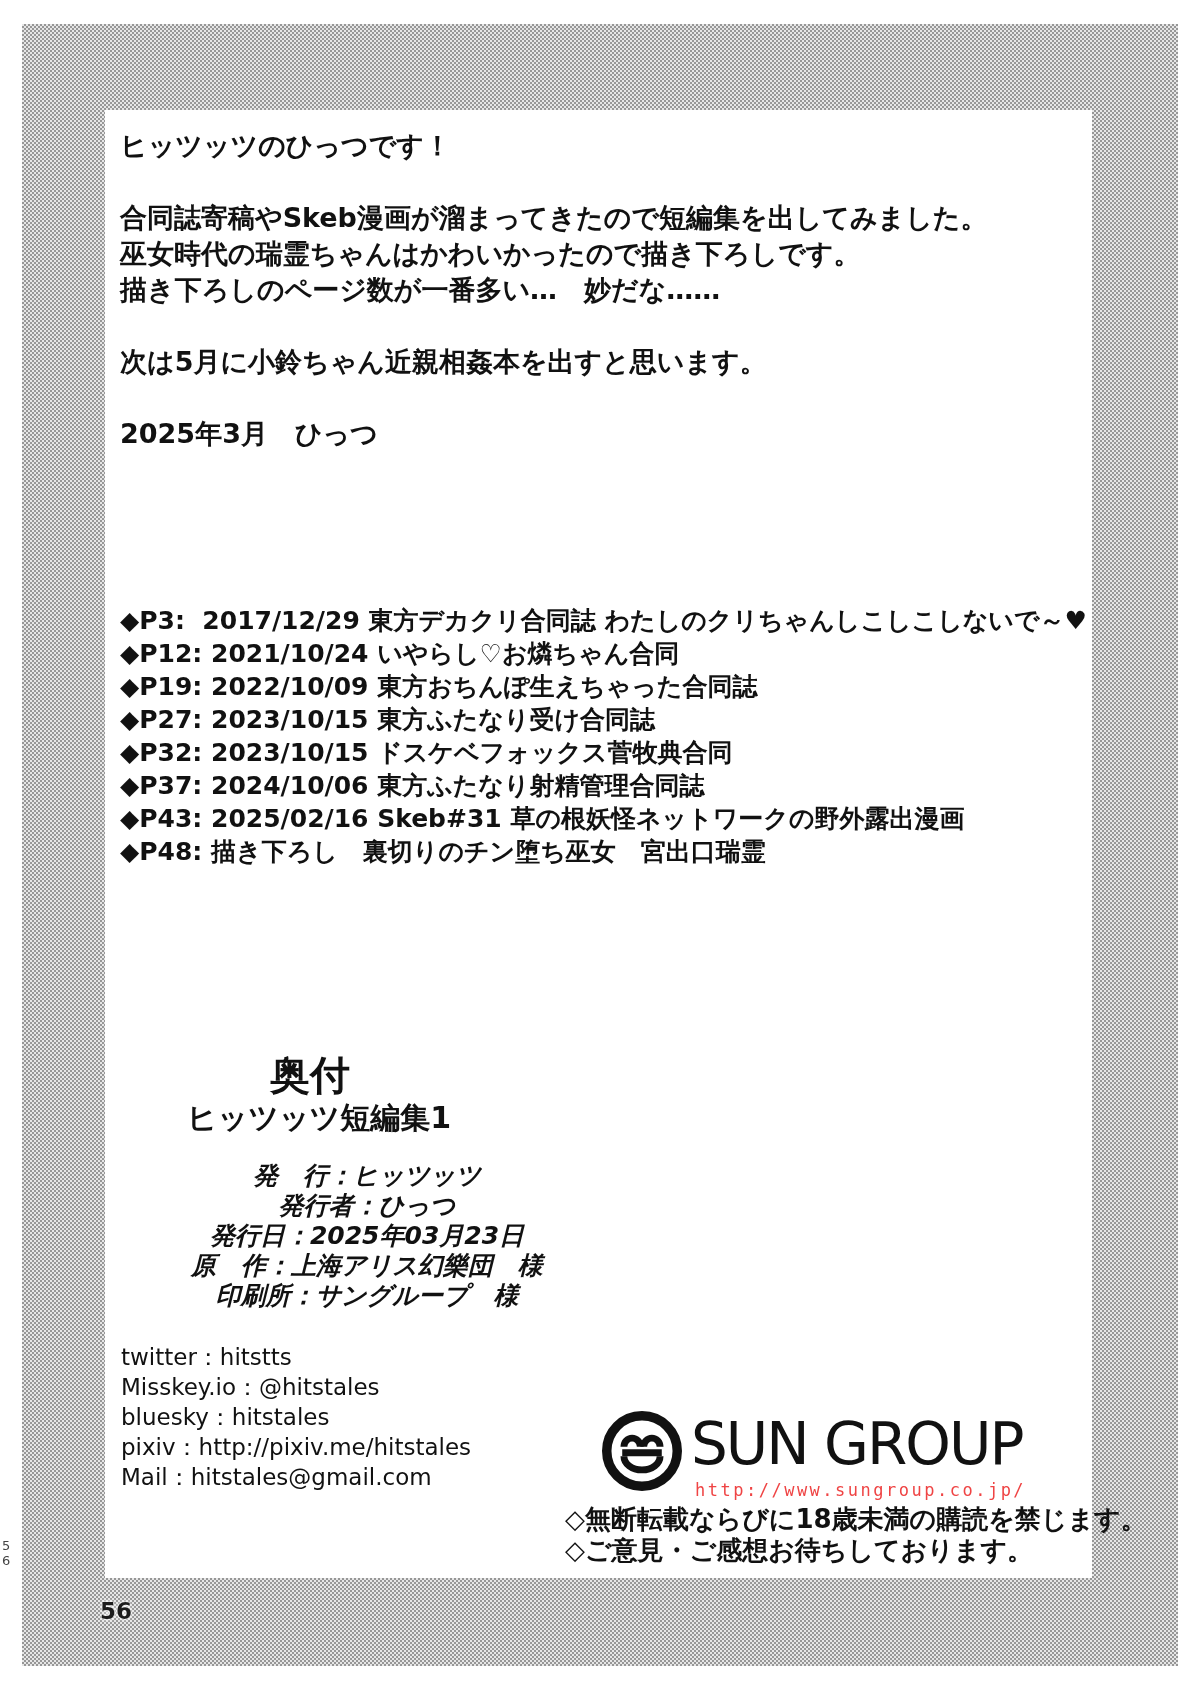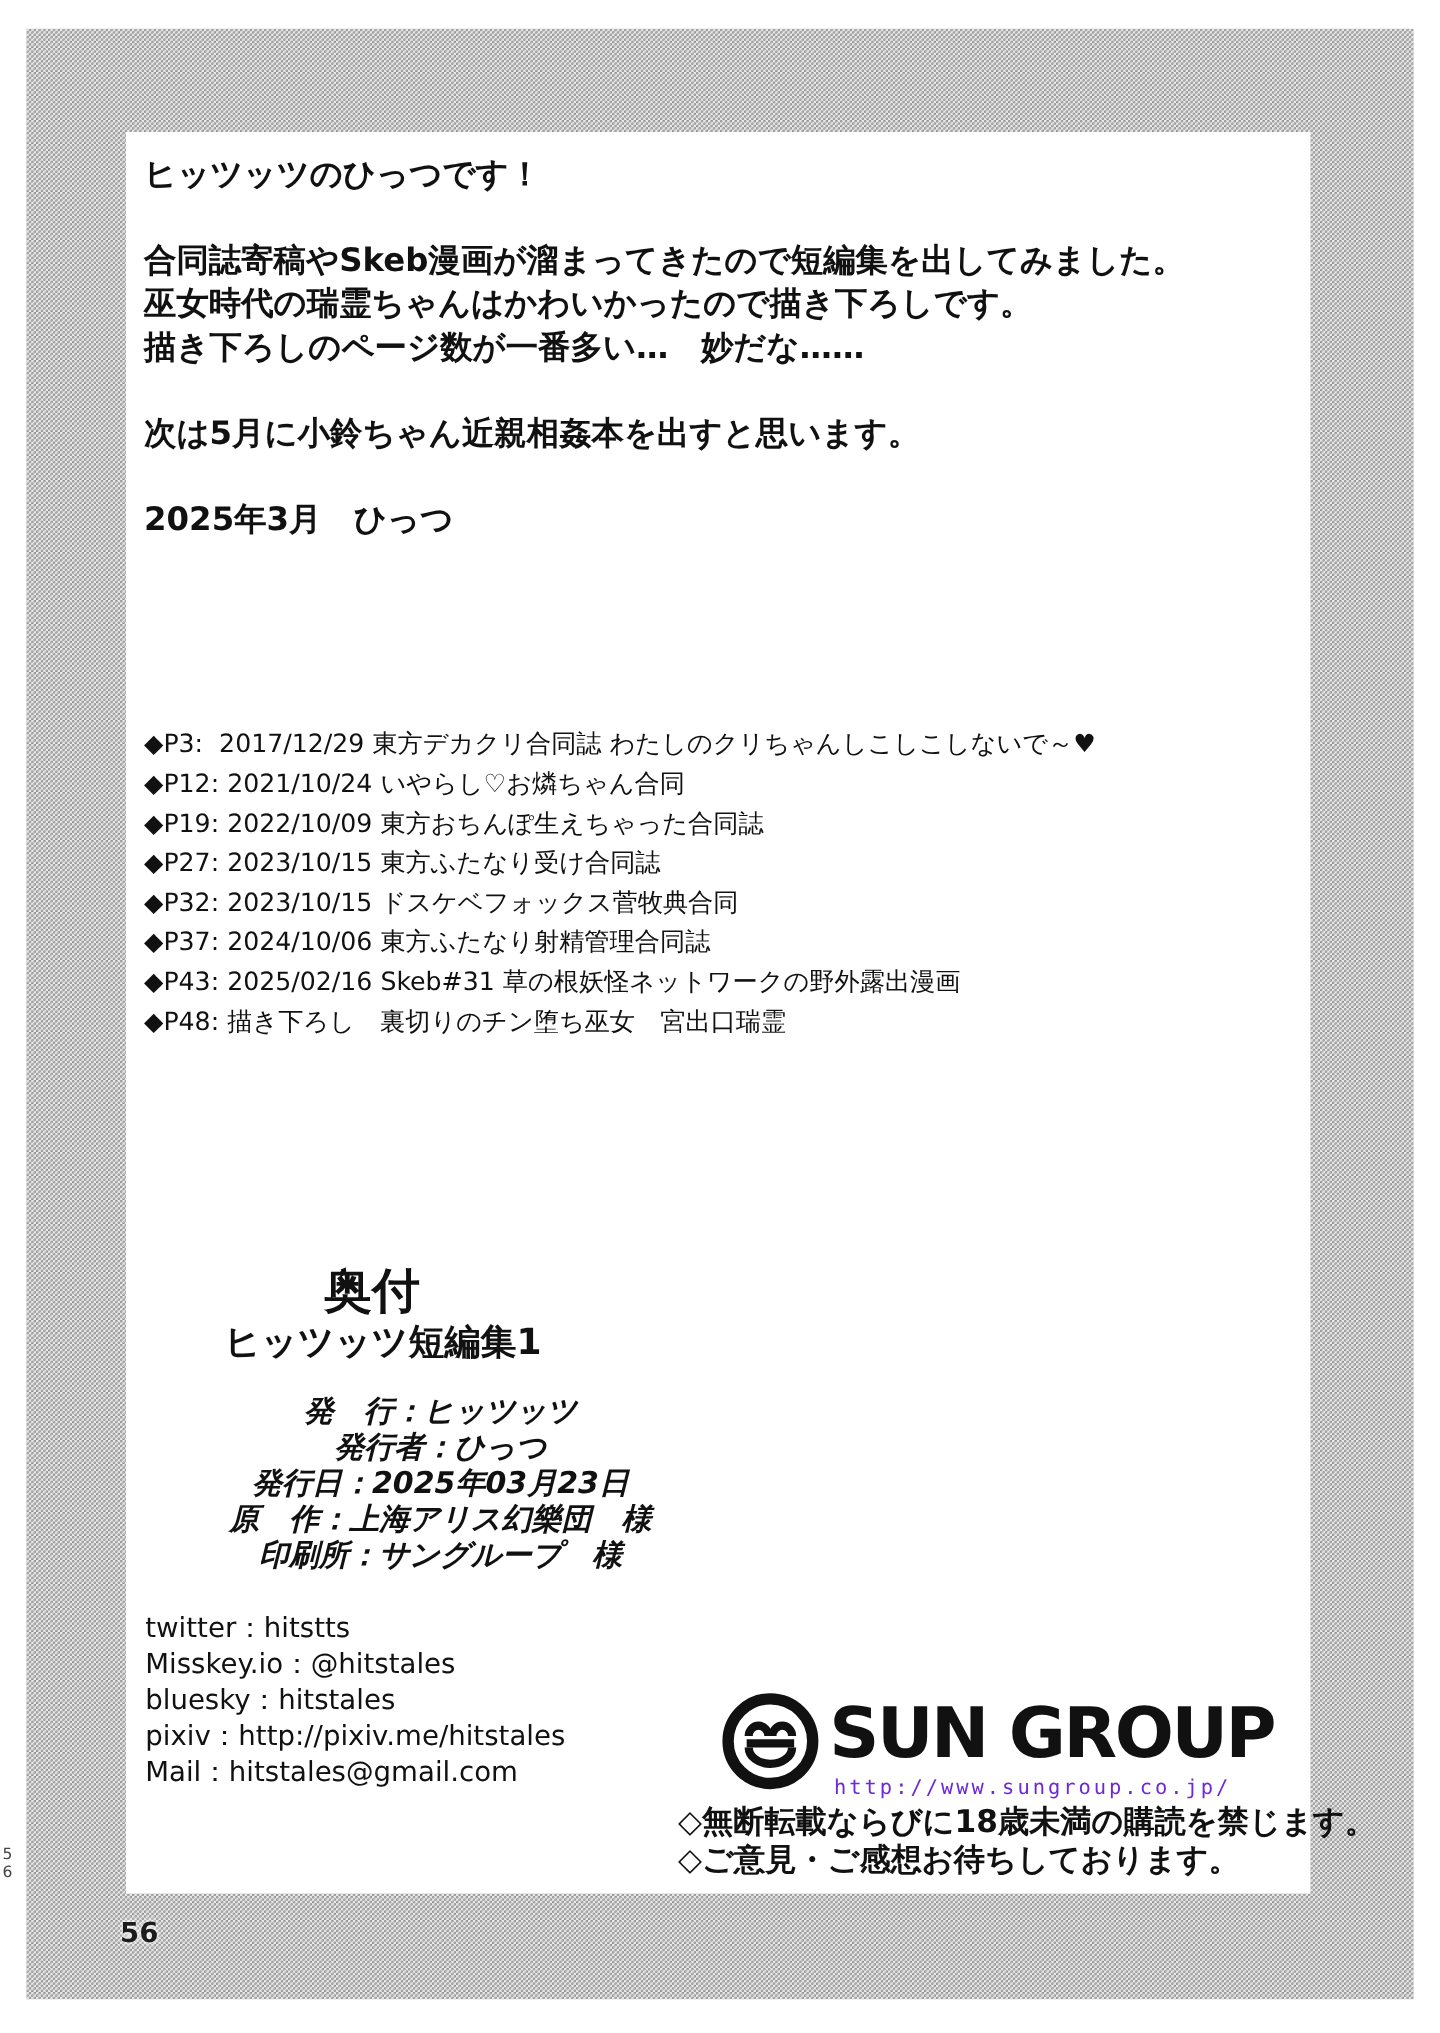--- a/index.html
+++ b/index.html
@@ -15,38 +15,38 @@
       linear-gradient(45deg,#979797 25%,transparent 25%,transparent 75%,#979797 75%),
       linear-gradient(45deg,#979797 25%,transparent 25%,transparent 75%,#979797 75%);
     background-size:4px 4px;
     background-position:0 0,2px 2px;
   }
   .page{
     position:absolute;left:105px;top:110px;width:987px;height:1468px;background:#fff;
   }
   .intro{position:absolute;left:15px;top:18px;font-size:27px;font-weight:bold;line-height:36px;}
   .intro-line{min-height:36px;white-space:pre;}
-  .works{position:absolute;left:15px;top:494px;font-size:21px;font-weight:normal;line-height:33px;}
+  .works{position:absolute;left:15px;top:494px;font-size:25px;font-weight:bold;line-height:33px;}
   .work-item{white-space:pre;min-height:33px;}
   .okuzuke-title{position:absolute;left:105px;top:938px;width:200px;text-align:center;
     font-size:40px;font-weight:bold;}
   .okuzuke-subtitle{position:absolute;left:64px;top:988px;width:300px;text-align:center;
     font-size:30px;font-weight:bold;}
   .colophon-lines{position:absolute;left:0;top:1051px;width:524px;text-align:center;
     font-size:25px;font-weight:bold;line-height:30px;}
   .colophon-line{white-space:pre;min-height:30px;font-style:italic;}
   .contacts{position:absolute;left:16px;top:1232px;width:524px;text-align:left;
     font-size:23px;font-weight:normal;line-height:30px;}
   .contact-line{white-space:pre;min-height:30px;}
   .printer{position:absolute;left:458px;top:1290px;width:531px;height:178px;}
   .sun-logo{position:absolute;left:36px;top:8px;width:86px;height:86px;}
-  .sun-name{position:absolute;left:128px;top:14px;font-size:58px;font-weight:bold;
+  .sun-name{position:absolute;left:128px;top:14px;font-size:58px;font-weight:normal;
     letter-spacing:-2px;line-height:60px;white-space:pre;}
   .sun-url{position:absolute;left:132px;top:80px;font-family:"DejaVu Sans Mono","Liberation Mono",monospace;
-    font-size:17px;letter-spacing:2.5px;color:#6d28d9;white-space:pre;}
+    font-size:17px;letter-spacing:2.5px;color:#ef4444;white-space:pre;}
   .notices{position:absolute;left:2px;top:104px;font-size:26px;font-weight:bold;line-height:31px;}
   .notice-line{white-space:pre;min-height:31px;}
   .page-num{
     position:absolute;left:100px;top:1598px;font-size:23px;font-weight:bold;color:#1c1c1c;
     text-shadow:0 0 3px #fff,0 0 4px #fff;
   }
   .spine-num{
     position:absolute;left:2px;top:1538px;width:12px;font-size:13px;line-height:15px;
     color:#444;word-break:break-all;
   }

